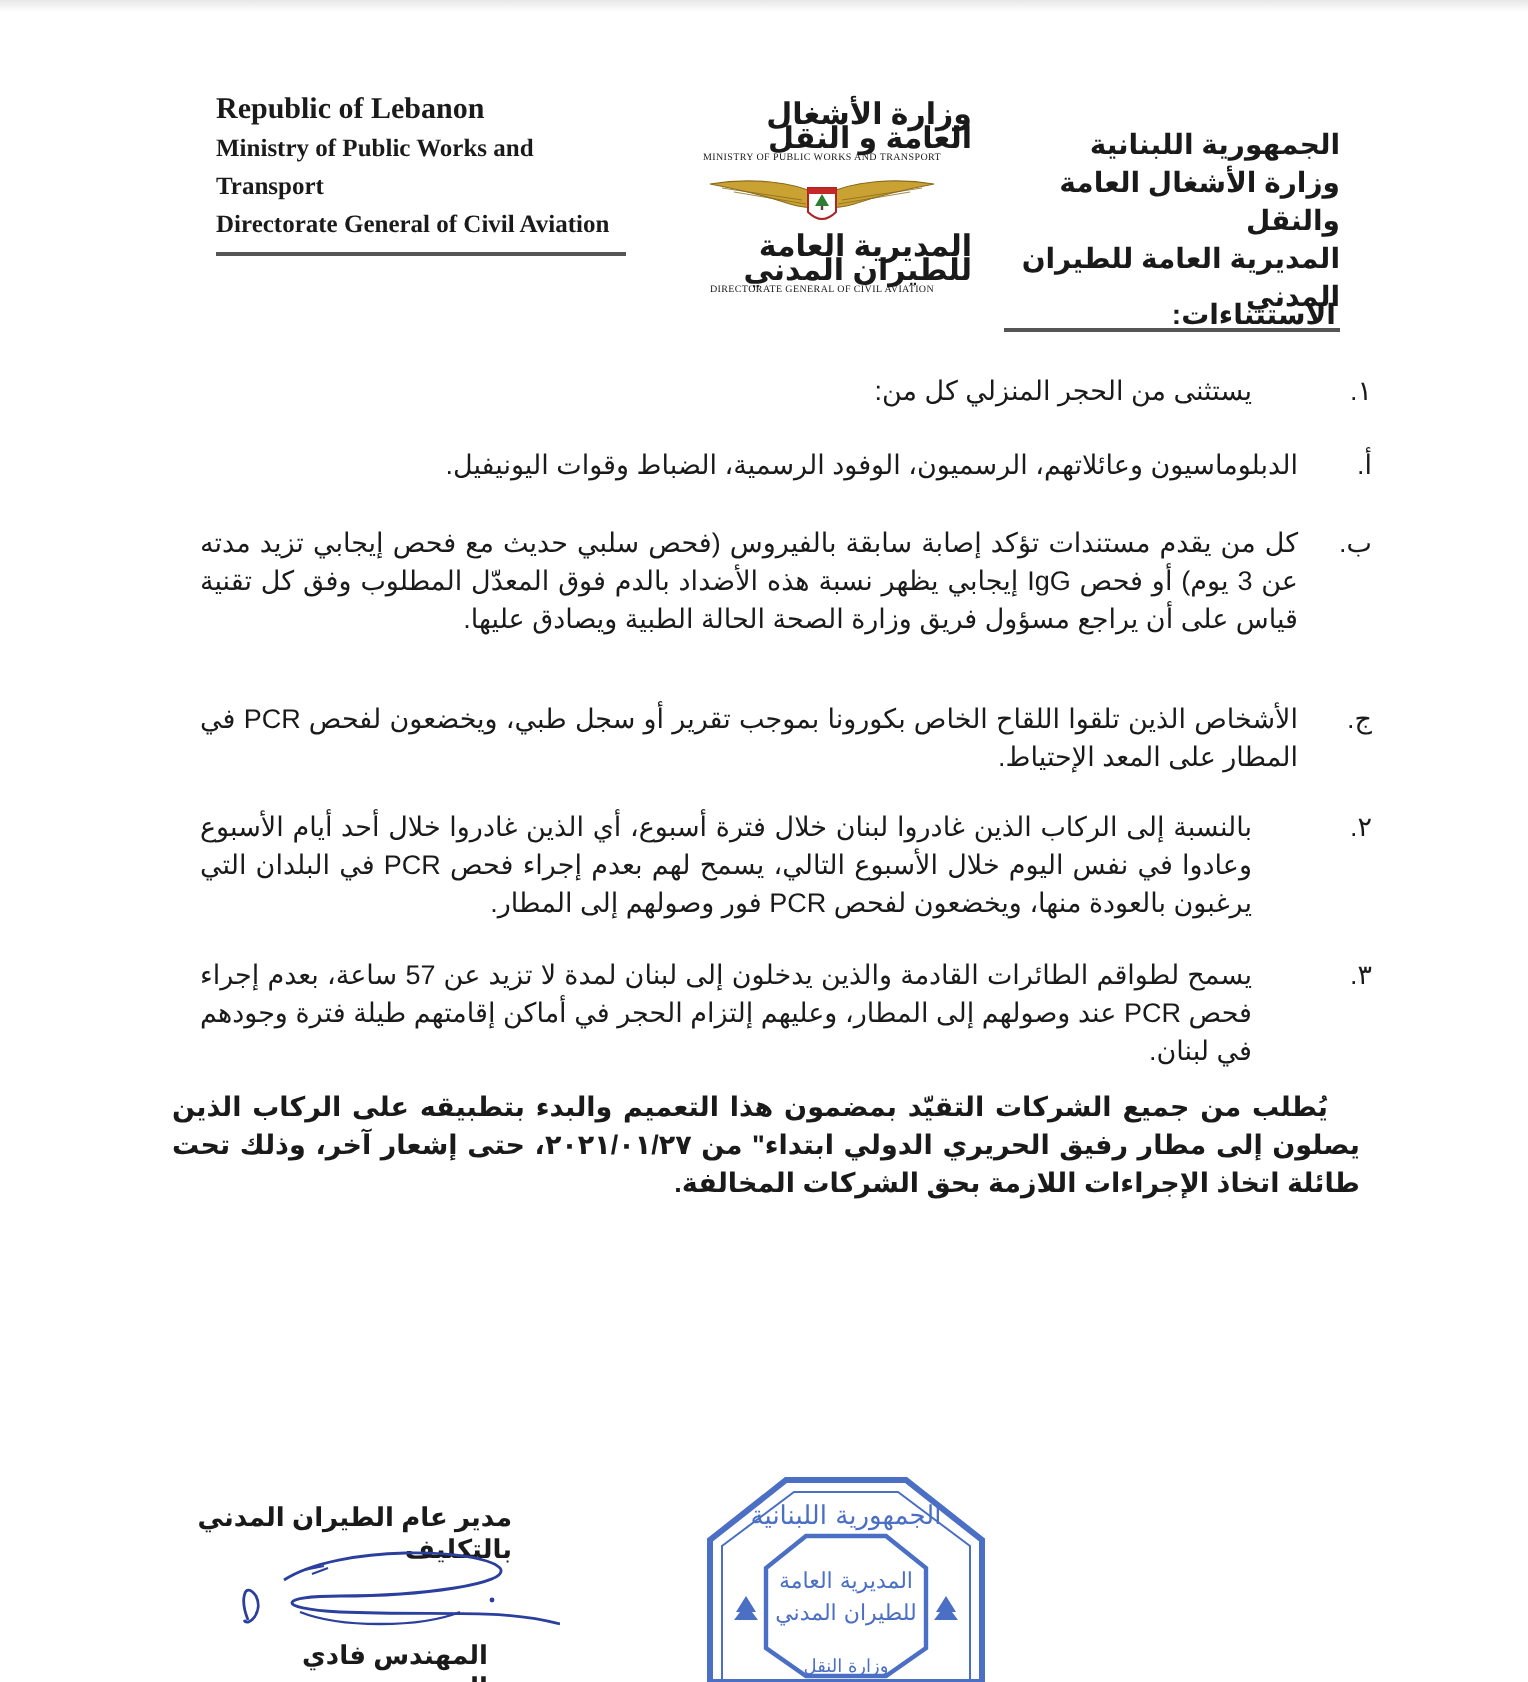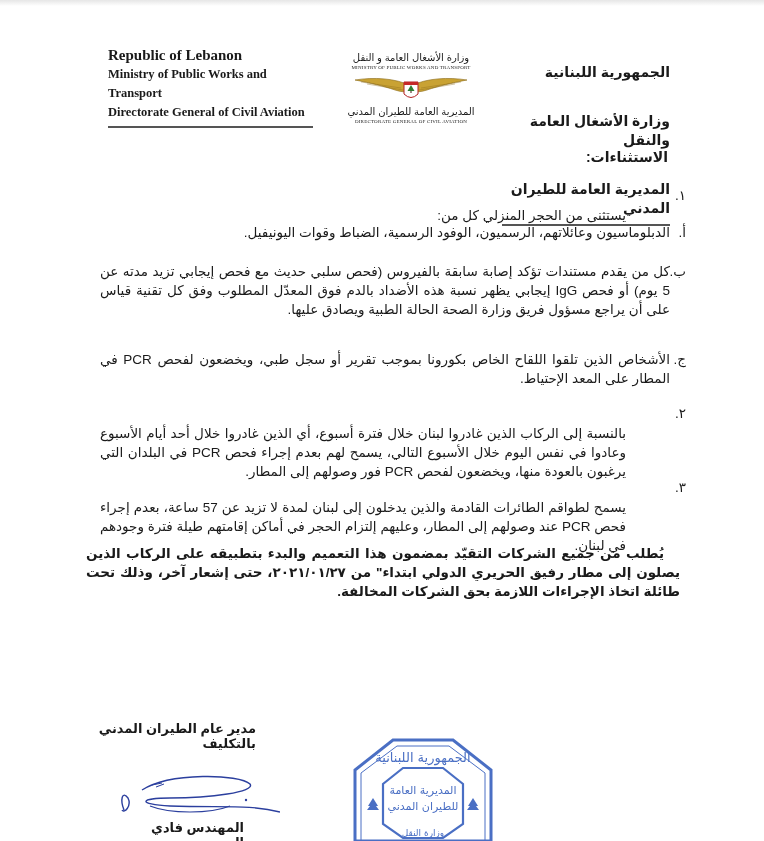--- a/index.html
+++ b/index.html
@@ -22,51 +22,51 @@
     }
     .hdr-en .l1 { font-size: 15px; line-height: 20px; }
     .hdr-en .l2, .hdr-en .l3 { font-size: 12.5px; line-height: 19px; }
     .hdr-en .rule { margin-top: 4px; height: 2px; background: #555; width: 205px; }
 
     
     .hdr-logo {
       position: absolute; left: 336px; top: 52px; width: 150px; text-align: center;
       color: #1a1a1a;
     }
-    .hdr-logo .ar { font-size: 10px; font-weight: normal; line-height: 12px; direction: rtl; }
+    .hdr-logo .ar { font-size: 15px; font-weight: bold; line-height: 12px; direction: rtl; text-align: right; }
     .hdr-logo .en { font-family: "Liberation Serif", serif; font-size: 5px; line-height: 8px; letter-spacing: 0.2px; }
     .hdr-logo svg { display: block; margin: 2px auto; }
 
     
     .hdr-ar {
       position: absolute; right: 94px; top: 62px; width: 180px;
       direction: rtl; text-align: right; font-weight: bold; color: #1a1a1a;
     }
     .hdr-ar .l1 { font-size: 14px; line-height: 20px; }
-    .hdr-ar .l2, .hdr-ar .l3 { font-size: 14px; line-height: 19px; margin-top: 30px; }
+    .hdr-ar .l2, .hdr-ar .l3 { font-size: 14px; line-height: 19px; }
     .hdr-ar .rule { margin-top: 6px; height: 2px; background: #555; width: 168px; }
     .section-title {
       position: absolute; right: 96px; top: 149px; direction: rtl;
       font-weight: bold; font-size: 14px; color: #1a1a1a;
     }
     .item { position: absolute; left: 100px; width: 586px; direction: rtl; font-size: 13.5px; line-height: 19px; color: #1a1a1a; }
     .item .marker { position: absolute; right: 0; width: 30px; text-align: right; }
     .item .txt { margin-right: 60px; text-align: justify; text-align-last: right; }
-    .item.sub .txt { margin-right: 16px; }
+    .item.sub .txt { margin-right: 37px; }
     .item.lvl1 .marker { right: 0; }
-    .item.lvl1 .txt { margin-right: 60px; margin-top: 20px; }
+    .item.lvl1 .txt { margin-right: 60px; }
 
     .final-para {
       position: absolute; left: 86px; top: 544px; width: 594px; direction: rtl;
       font-weight: bold; font-size: 13.5px; line-height: 19px; text-align: justify; text-align-last: right;
       text-indent: 16px; color: #1a1a1a;
     }
 
     .sig-title {
-      position: absolute; left: 84px; top: 721px; width: 172px; direction: rtl; text-align: right;
+      position: absolute; left: 84px; top: 751px; width: 172px; direction: rtl; text-align: right;
       font-weight: bold; font-size: 13px; color: #1a1a1a;
     }
     .sig-name {
       position: absolute; left: 118px; top: 820px; width: 126px; direction: rtl; text-align: right;
       font-weight: bold; font-size: 13px; color: #1a1a1a;
     }
     .signature { position: absolute; left: 110px; top: 770px; }
     .stamp { position: absolute; left: 353px; top: 738px; }
   </style>
 </head>
@@ -111,21 +111,21 @@
   <div class="txt">يستثنى من الحجر المنزلي كل من:</div>
 </div>
 
 <div class="item sub" style="top:223px;">
   <span class="marker">أ.</span>
   <div class="txt">الدبلوماسيون وعائلاتهم، الرسميون، الوفود الرسمية، الضباط وقوات اليونيفيل.</div>
 </div>
 
 <div class="item sub" style="top:262px;">
   <span class="marker">ب.</span>
-  <div class="txt">كل من يقدم مستندات تؤكد إصابة سابقة بالفيروس (فحص سلبي حديث مع فحص إيجابي تزيد مدته عن 5 يوم) أو فحص IgG إيجابي يظهر نسبة هذه الأضداد بالدم فوق المعدّل المطلوب وفق كل تقنية قياس على أن يراجع مسؤول فريق وزارة الصحة الحالة الطبية ويصادق عليها.</div>
+  <div class="txt">كل من يقدم مستندات تؤكد إصابة سابقة بالفيروس (فحص سلبي حديث مع فحص إيجابي تزيد مدته عن 3 يوم) أو فحص IgG إيجابي يظهر نسبة هذه الأضداد بالدم فوق المعدّل المطلوب وفق كل تقنية قياس على أن يراجع مسؤول فريق وزارة الصحة الحالة الطبية ويصادق عليها.</div>
 </div>
 
 <div class="item sub" style="top:350px;">
   <span class="marker">ج.</span>
   <div class="txt">الأشخاص الذين تلقوا اللقاح الخاص بكورونا بموجب تقرير أو سجل طبي، ويخضعون لفحص PCR في المطار على المعد الإحتياط.</div>
 </div>
 
 <div class="item lvl1" style="top:404px;">
   <span class="marker">٢.</span>
   <div class="txt">بالنسبة إلى الركاب الذين غادروا لبنان خلال فترة أسبوع، أي الذين غادروا خلال أحد أيام الأسبوع وعادوا في نفس اليوم خلال الأسبوع التالي، يسمح لهم بعدم إجراء فحص PCR في البلدان التي يرغبون بالعودة منها، ويخضعون لفحص PCR فور وصولهم إلى المطار.</div>

